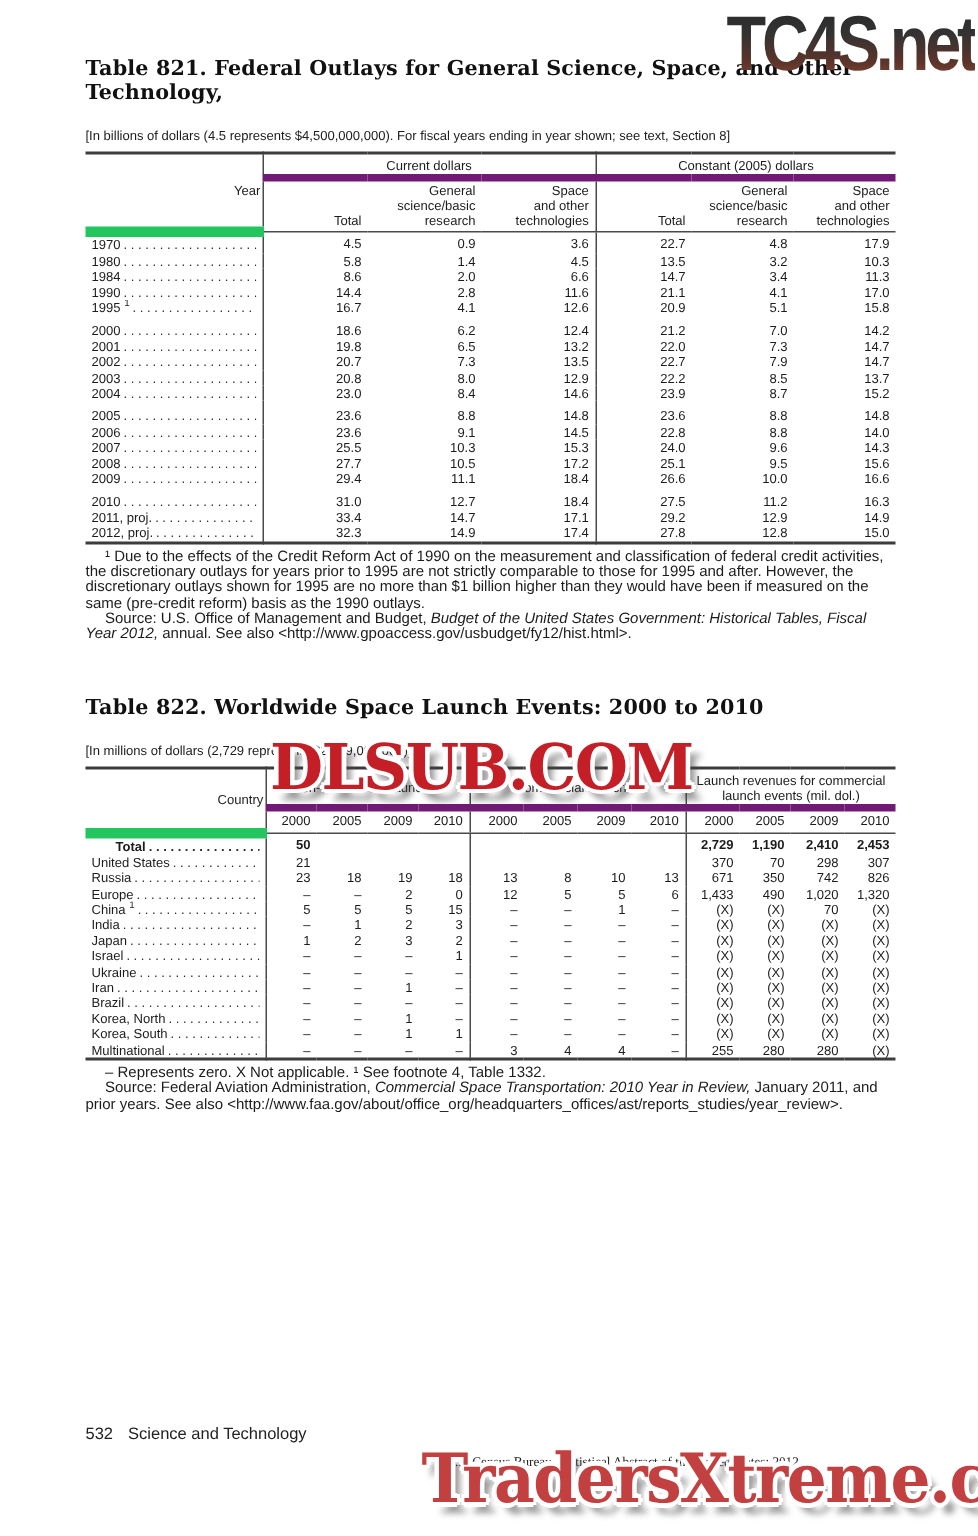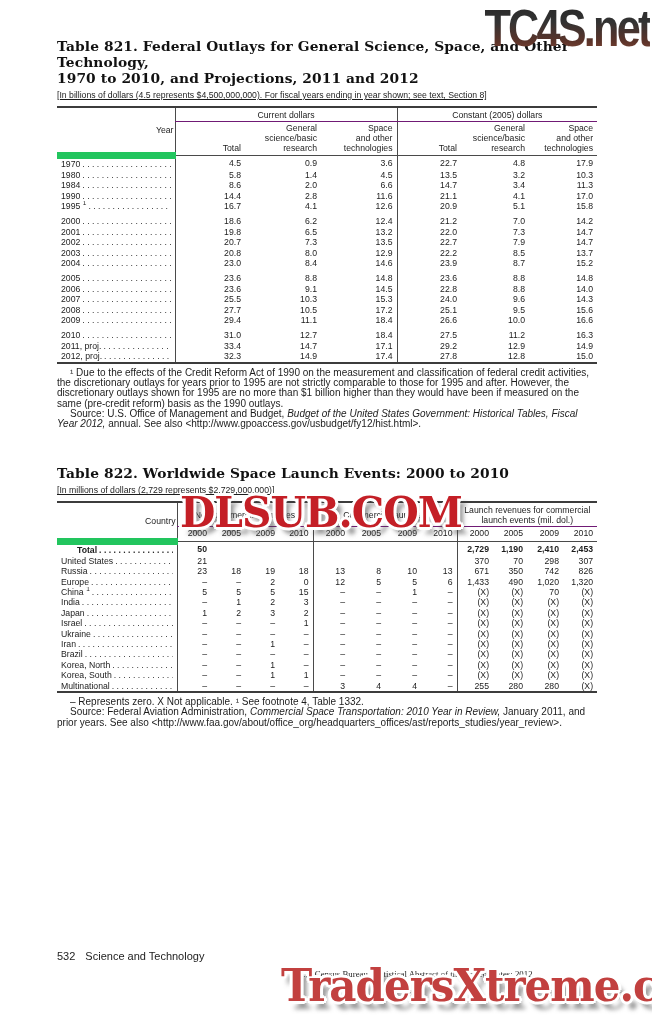--- a/index.html
+++ b/index.html
@@ -9,31 +9,31 @@
     background:#ffffff; overflow:hidden;
     font-family:"Liberation Sans", sans-serif; color:#1c1c1c;
   }
   .content { position:absolute; left:57px; top:0; width:596px; }
 
   
   .t-title {
     margin:38px 0 0 0; font-family:"DejaVu Serif", serif; font-weight:bold;
     font-size:13.8px; line-height:16px; color:#111; letter-spacing:0.1px;
   }
-  .bracket { font-size:8.7px; line-height:10px; margin:4px 0 6px 0; width:540px;text-decoration:underline; }
+  .bracket { font-size:8.7px; line-height:10px; margin:15px 0 6px 0; width:540px; }
 
   
   table.tbl {
     border-collapse:collapse; table-layout:fixed; width:540px;
     border-top:2px solid #3c3c3c; border-bottom:2px solid #3c3c3c;
   }
   table.tbl th { font-weight:normal; font-size:8.7px; }
   table.tbl td { font-size:8.7px; line-height:10.4px; padding:0 4px; }
   .bl { border-left:1px solid #4a4a4a; }
-  th.grp { text-align:center; border-bottom:1px solid #701a75; padding:2px 2px 1px 2px; white-space:pre-line; line-height:10px; }
+  th.grp { text-align:center; border-bottom:5px solid #701a75; padding:2px 2px 1px 2px; white-space:pre-line; line-height:10px; }
   th.sub { text-align:right; vertical-align:bottom; padding:2px 4px 2px 2px; white-space:pre-line; line-height:9.8px; border-bottom:1px solid #4a4a4a; }
   th.headlabel { text-align:right; vertical-align:middle; border-bottom:7px solid #22c55e; }
   td.num { text-align:right; }
   tr.gap td { padding-top:5px; }
   tr.boldrow td { font-weight:bold; }
   .labelcell { display:flex; align-items:baseline; overflow:hidden; }
   .labelcell .nm { white-space:nowrap; }
   .labelcell .dots { flex:1 1 auto; overflow:hidden; white-space:nowrap; margin-left:2px; color:#2a2a2a; }
   .indent .nm { padding-left:16px; }
   sup { font-size:6.5px; line-height:0; }
@@ -86,21 +86,21 @@
 </style>
 </head>
 <body>
 
 <div class="page">
 
   <div class="wm-top">TC4S.net</div>
 
   <div class="content">
 
-    <h1 class="t-title"><span>Table 821. Federal Outlays for General Science, Space, and Other Technology,</span><br><span>1970 to 2010, and Projections, 2011 and 2012</span></h1>
+    <h1 class="t-title"><span>Table 821. Federal Outlays for General Science, Space, and Other Technology,</span><br></h1>
 
     <div class="bracket">[In billions of dollars (4.5 represents $4,500,000,000). For fiscal years ending in year shown; see text, Section 8]</div>
 
     <table class="tbl" id="t821">
       <colgroup>
         <col style="width:118px">
         <col style="width:70px">
           <col style="width:76px">
           <col style="width:76px">
         <col style="width:64px">

